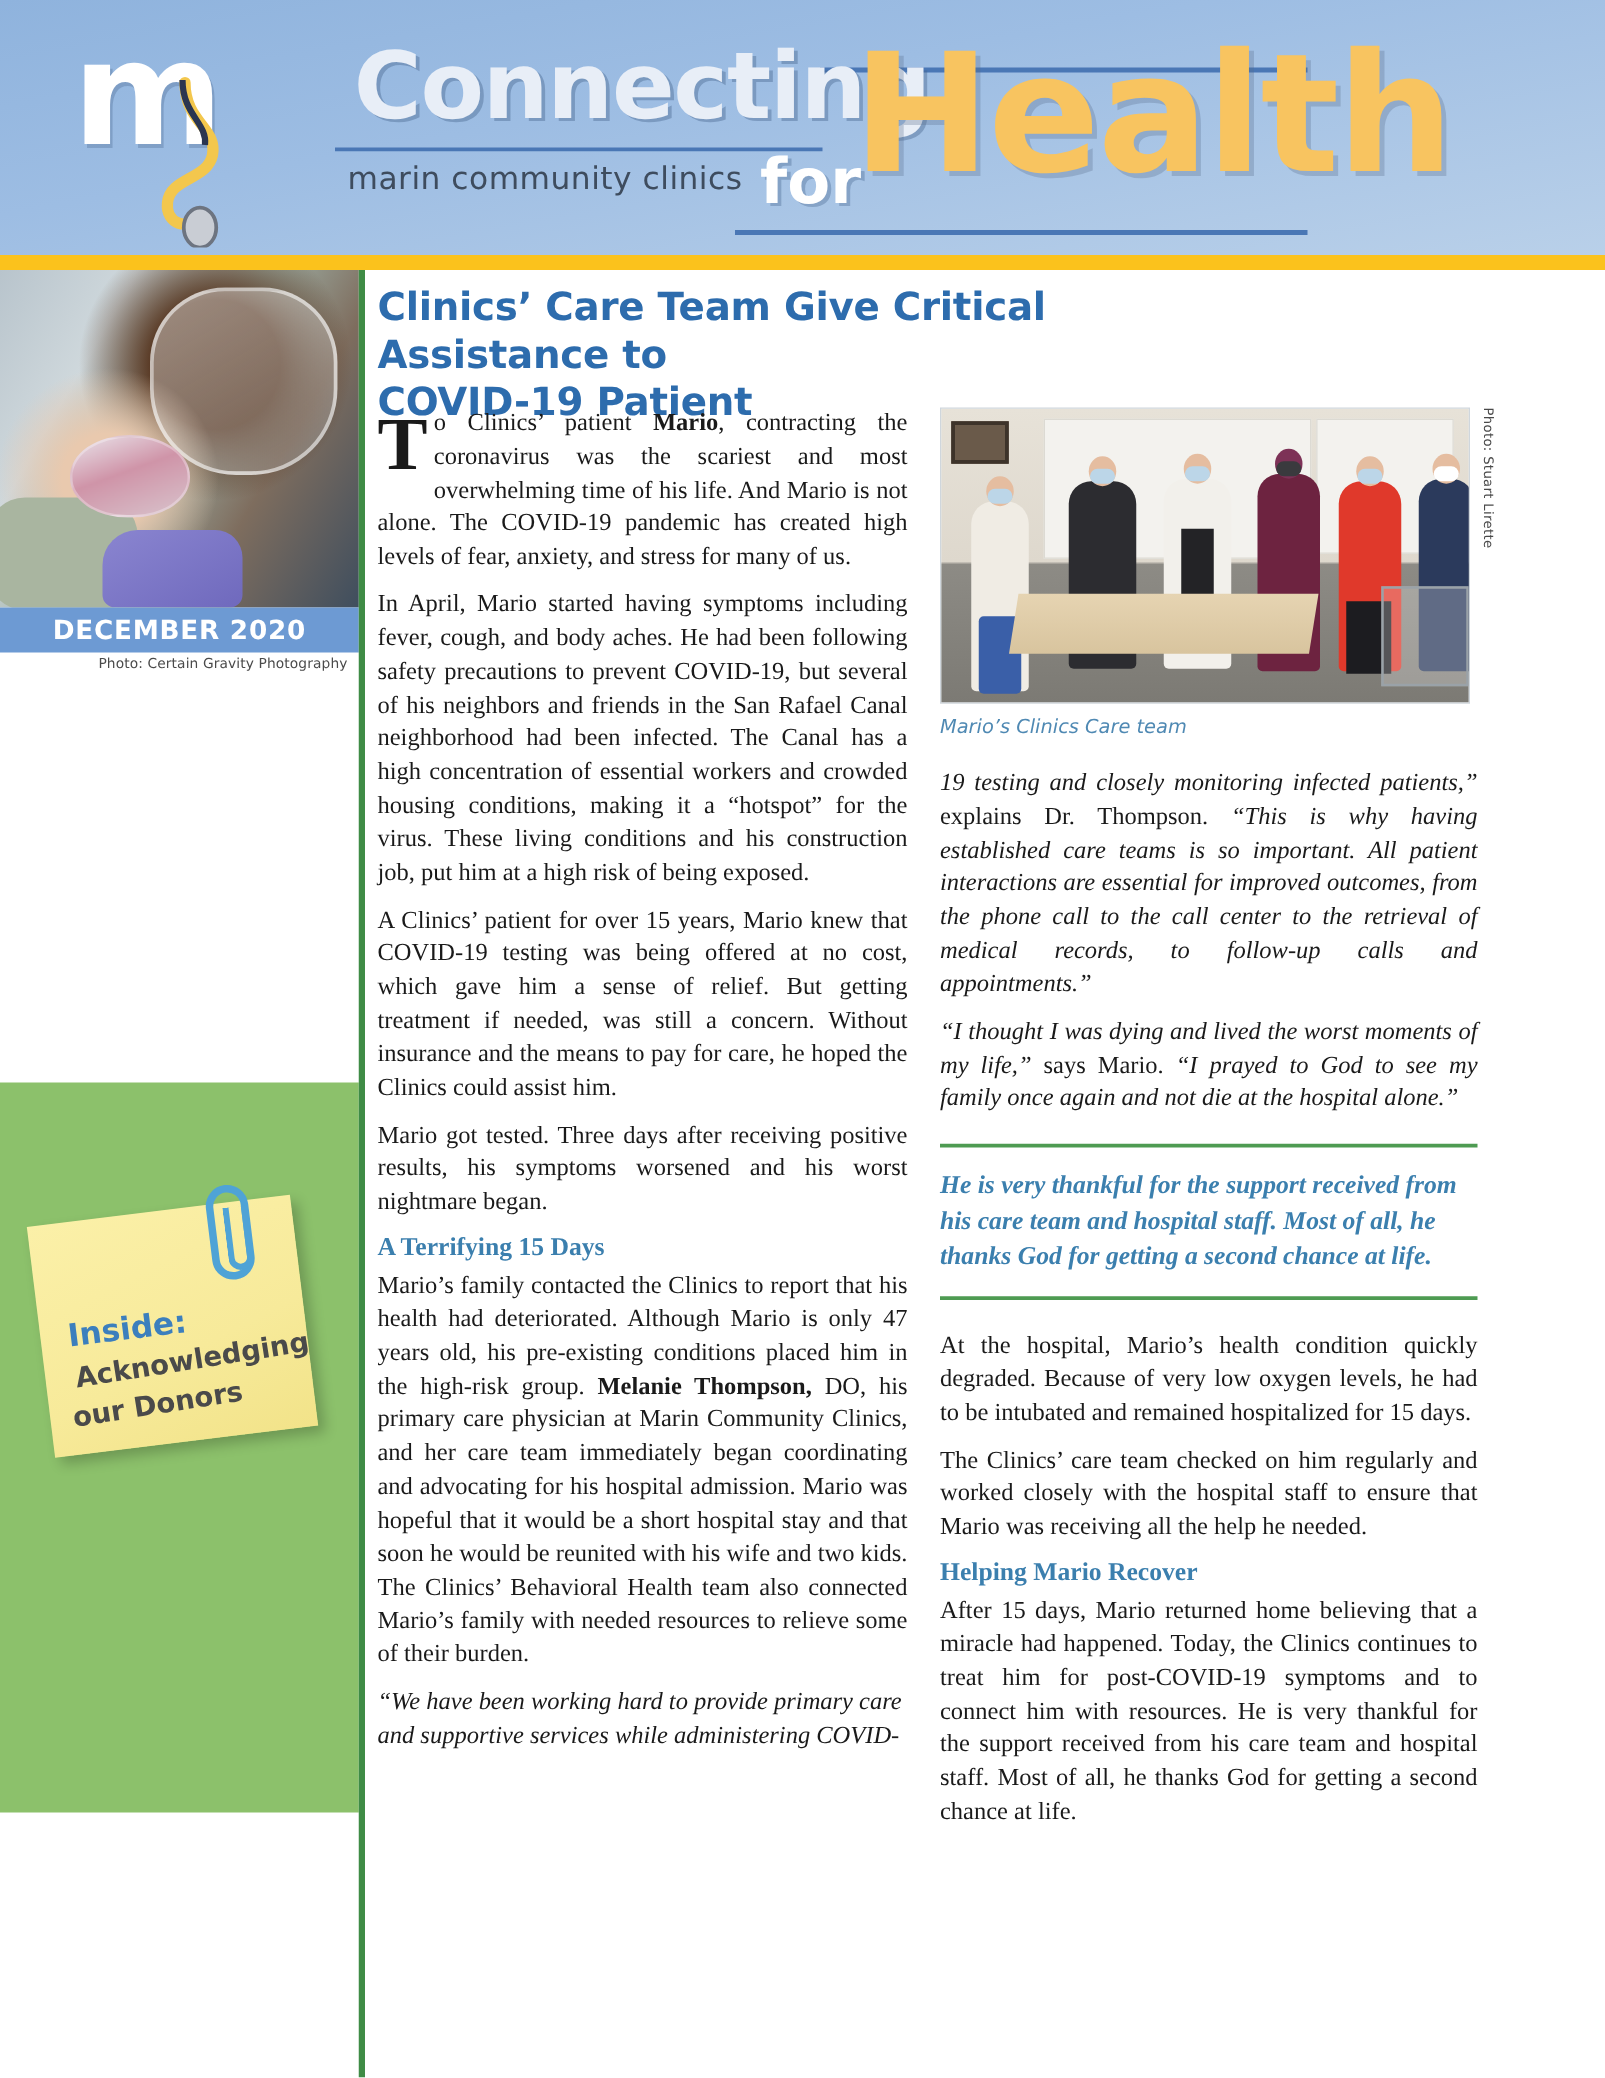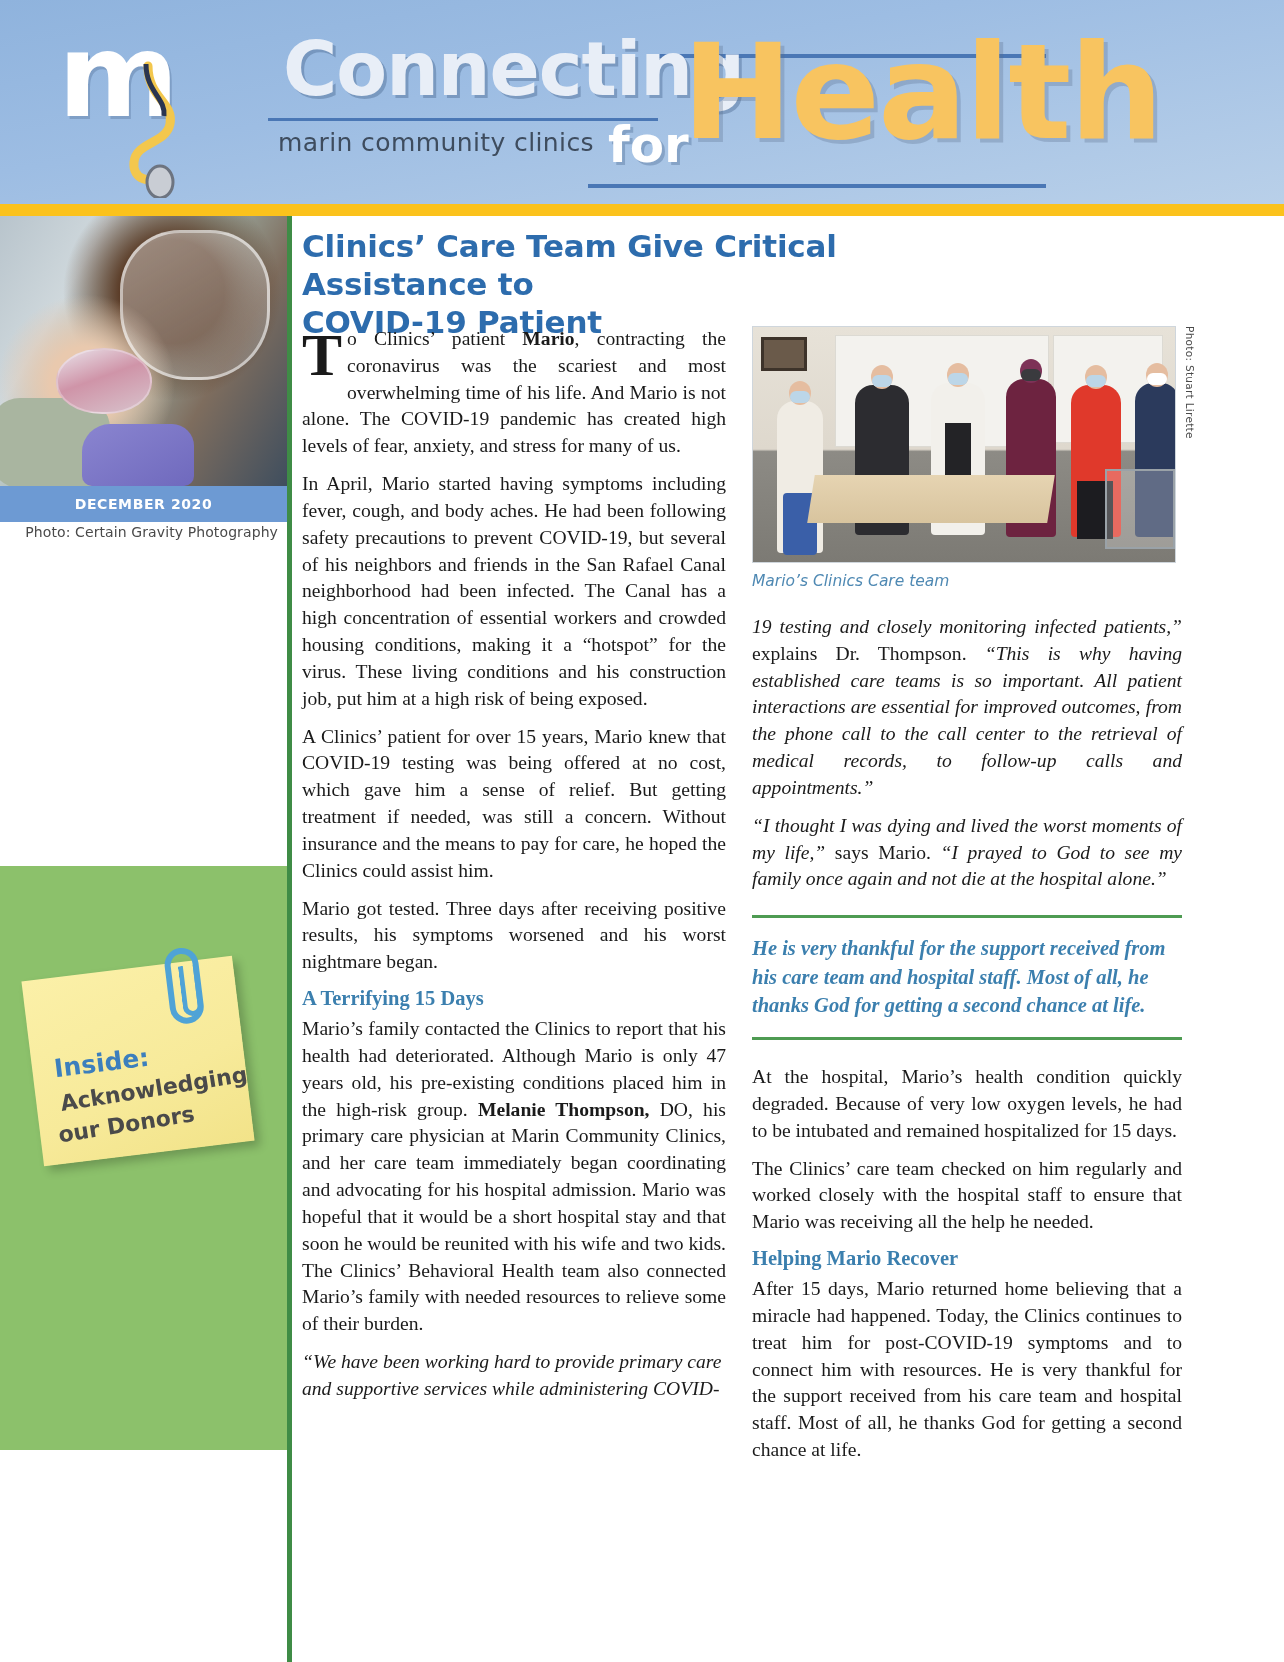--- a/index.html
+++ b/index.html
@@ -103,27 +103,27 @@
     border-radius: 30px; background: #a9b5a0;
   }
 
   .date-band {
     position: absolute; left: 0; top: 270px; width: 287px; height: 36px;
     background: #6d9ad3;
     display: flex; align-items: center; justify-content: center;
   }
   .date-band span {
     font-family: "DejaVu Sans", sans-serif;
-    font-size: 14px; font-weight: 700; color: #ffffff; letter-spacing: 0.6px;
+    font-size: 21px; font-weight: 700; color: #ffffff; letter-spacing: 0.6px;
   }
   .photo-credit-left {
     position: absolute; left: 0; top: 308px; width: 278px;
     text-align: right;
     font-family: "DejaVu Sans", sans-serif;
-    font-size: 14px; color: #4a4a4a; letter-spacing: 0.1px;
+    font-size: 11px; color: #4a4a4a; letter-spacing: 0.1px;
   }
 
   .cream-box {
     position: absolute; left: 0; top: 306px; width: 287px; height: 344px;
     background: #fcf1cf; z-index: -1;
   }
   .cream-fg { position: absolute; left: 0; top: 306px; width: 287px; height: 344px; }
 
   .in-this-issue {
     position: absolute; left: 0; top: 52px; width: 287px; text-align: center;

